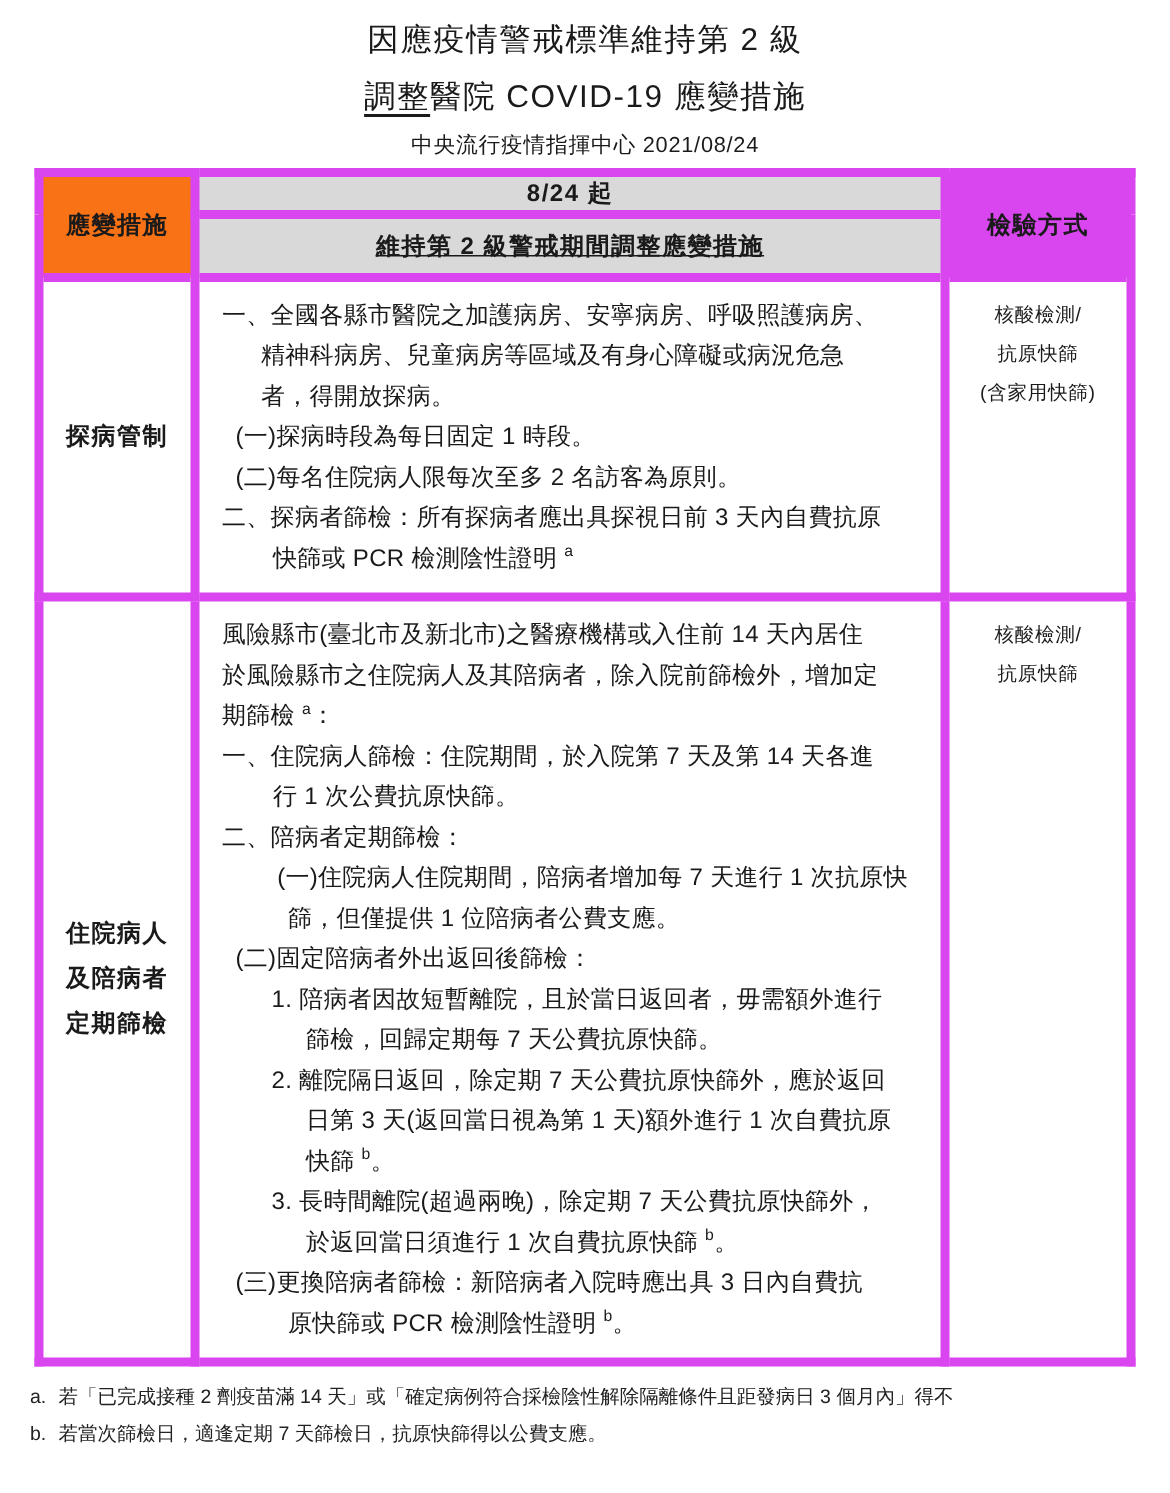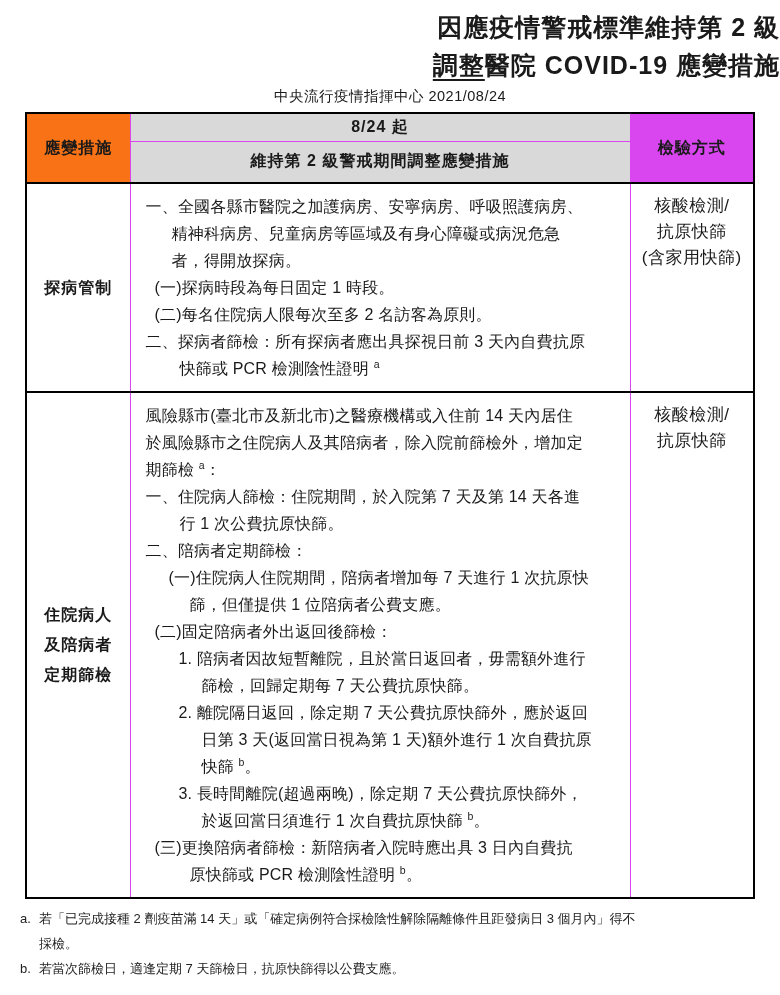--- a/index.html
+++ b/index.html
@@ -8,23 +8,23 @@
     position: relative;
     width: 780px;
     height: 995px;
     background: #ffffff;
     font-family: "Liberation Sans", "DejaVu Sans", sans-serif;
     color: #1a1a1a;
     overflow: hidden;
   }
   .title-block {
     padding-top: 8px;
-    text-align: right;
-    font-size: 25px;
-    font-weight: bold;
+    text-align: center;
+    font-size: 21px;
+    font-weight: normal;
     line-height: 38px;
     letter-spacing: 1px;
   }
   .u-underline {
     text-decoration: underline;
     text-decoration-thickness: 2px;
     text-underline-offset: 5px;
   }
   .source-line {
     width: 728px;
@@ -35,21 +35,21 @@
     letter-spacing: 0.5px;
   }
   table.measures {
     width: 728px;
     margin: 0 auto;
     border-collapse: collapse;
     table-layout: fixed;
     border: 2px solid #000;
   }
   table.measures th, table.measures td {
-    border: 1px solid #d946ef;
+    border: 6px solid #d946ef;
   }
   thead th {
     background: #d9d9d9;
     font-size: 16px;
     font-weight: bold;
     text-align: center;
     vertical-align: middle;
     letter-spacing: 1px;
   }
   th.h-col2-top { height: 28px; border-bottom: 1px solid #000; }
@@ -80,21 +80,21 @@
   }
   td.content-cell sup {
     font-size: 10.5px;
     vertical-align: super;
     line-height: 0;
   }
   td.test-cell {
     vertical-align: top;
     text-align: center;
     padding-top: 9px;
-    font-size: 17px;
+    font-size: 13px;
     line-height: 26px;
     letter-spacing: 0.5px;
   }
   .footnotes {
     width: 746px;
     margin: 7px auto 0 auto;
     font-size: 13px;
     line-height: 25px;
     color: #222222;
   }
@@ -128,21 +128,21 @@
       <col style="width:500px">
       <col style="width:124px">
     </colgroup>
     <thead>
       <tr class="h-row1">
         <th class="h-col1" rowspan="2" style="background: #f97316;">應變措施</th>
         <th class="h-col2-top" style="background: rgb(217, 217, 217);">8/24 起</th>
         <th class="h-col3" rowspan="2" style="background: #d946ef;">檢驗方式</th>
       </tr>
       <tr class="h-row2">
-        <th class="h-col2-bottom" style="background: rgb(217, 217, 217);">維持第 2 級警戒期間調整應變措施</th>
+        <th class="h-col2-bottom" style="background: rgb(217, 217, 217); text-decoration: underline;">維持第 2 級警戒期間調整應變措施</th>
       </tr>
     </thead>
     <tbody id="tbody">
         <tr>
           <td class="measure-cell">
             <div>探病管制</div>
           </td>
           <td class="content-cell">
             <div class="line" style="margin-left: 0px;"><span>一、全國各縣市醫院之加護病房、安寧病房、呼吸照護病房、</span></div>
             <div class="line" style="margin-left: 26px;"><span>精神科病房、兒童病房等區域及有身心障礙或病況危急</span></div>
@@ -164,21 +164,21 @@
             <div>及陪病者</div>
             <div>定期篩檢</div>
           </td>
           <td class="content-cell">
             <div class="line" style="margin-left: 0px;"><span>風險縣市(臺北市及新北市)之醫療機構或入住前 14 天內居住</span></div>
             <div class="line" style="margin-left: 0px;"><span>於風險縣市之住院病人及其陪病者，除入院前篩檢外，增加定</span></div>
             <div class="line" style="margin-left: 0px;"><span>期篩檢 </span><sup>a</sup><span>：</span></div>
             <div class="line" style="margin-left: 0px;"><span>一、住院病人篩檢：住院期間，於入院第 7 天及第 14 天各進</span></div>
             <div class="line" style="margin-left: 34px;"><span>行 1 次公費抗原快篩。</span></div>
             <div class="line" style="margin-left: 0px;"><span>二、陪病者定期篩檢：</span></div>
-            <div class="line" style="margin-left: 23px;"><span>(一)住院病人住院期間，陪病者增加每 7 天進行 1 次抗原快</span></div>
+            <div class="line" style="margin-left: 23px; text-align: center;"><span>(一)住院病人住院期間，陪病者增加每 7 天進行 1 次抗原快</span></div>
             <div class="line" style="margin-left: 44px;"><span>篩，但僅提供 1 位陪病者公費支應。</span></div>
             <div class="line" style="margin-left: 9px;"><span>(二)固定陪病者外出返回後篩檢：</span></div>
             <div class="line" style="margin-left: 33px;"><span>1. 陪病者因故短暫離院，且於當日返回者，毋需額外進行</span></div>
             <div class="line" style="margin-left: 56px;"><span>篩檢，回歸定期每 7 天公費抗原快篩。</span></div>
             <div class="line" style="margin-left: 33px;"><span>2. 離院隔日返回，除定期 7 天公費抗原快篩外，應於返回</span></div>
             <div class="line" style="margin-left: 56px;"><span>日第 3 天(返回當日視為第 1 天)額外進行 1 次自費抗原</span></div>
             <div class="line" style="margin-left: 56px;"><span>快篩 </span><sup>b</sup><span>。</span></div>
             <div class="line" style="margin-left: 33px;"><span>3. 長時間離院(超過兩晚)，除定期 7 天公費抗原快篩外，</span></div>
             <div class="line" style="margin-left: 56px;"><span>於返回當日須進行 1 次自費抗原快篩 </span><sup>b</sup><span>。</span></div>
             <div class="line" style="margin-left: 9px;"><span>(三)更換陪病者篩檢：新陪病者入院時應出具 3 日內自費抗</span></div>
@@ -190,21 +190,20 @@
           </td>
         </tr>
       </tbody>
   </table>
 
   <div class="footnotes" id="footnotes">
       <div class="footnote">
         <div class="marker">a.</div>
         <div class="note-lines">
           <div class="note-line">若「已完成接種 2 劑疫苗滿 14 天」或「確定病例符合採檢陰性解除隔離條件且距發病日 3 個月內」得不</div>
-          <div class="note-line">採檢。</div>
         </div>
       </div>
       <div class="footnote">
         <div class="marker">b.</div>
         <div class="note-lines">
           <div class="note-line">若當次篩檢日，適逢定期 7 天篩檢日，抗原快篩得以公費支應。</div>
         </div>
       </div>
     </div>
 

